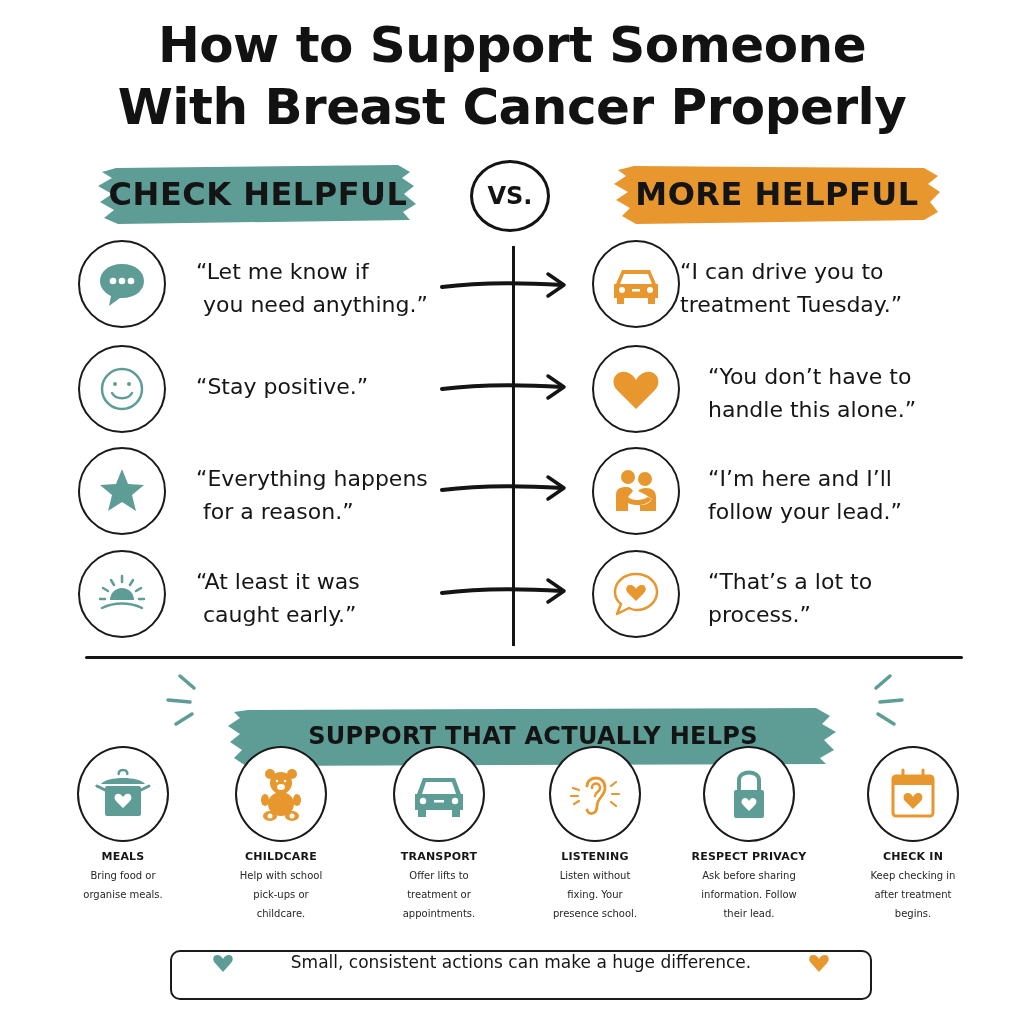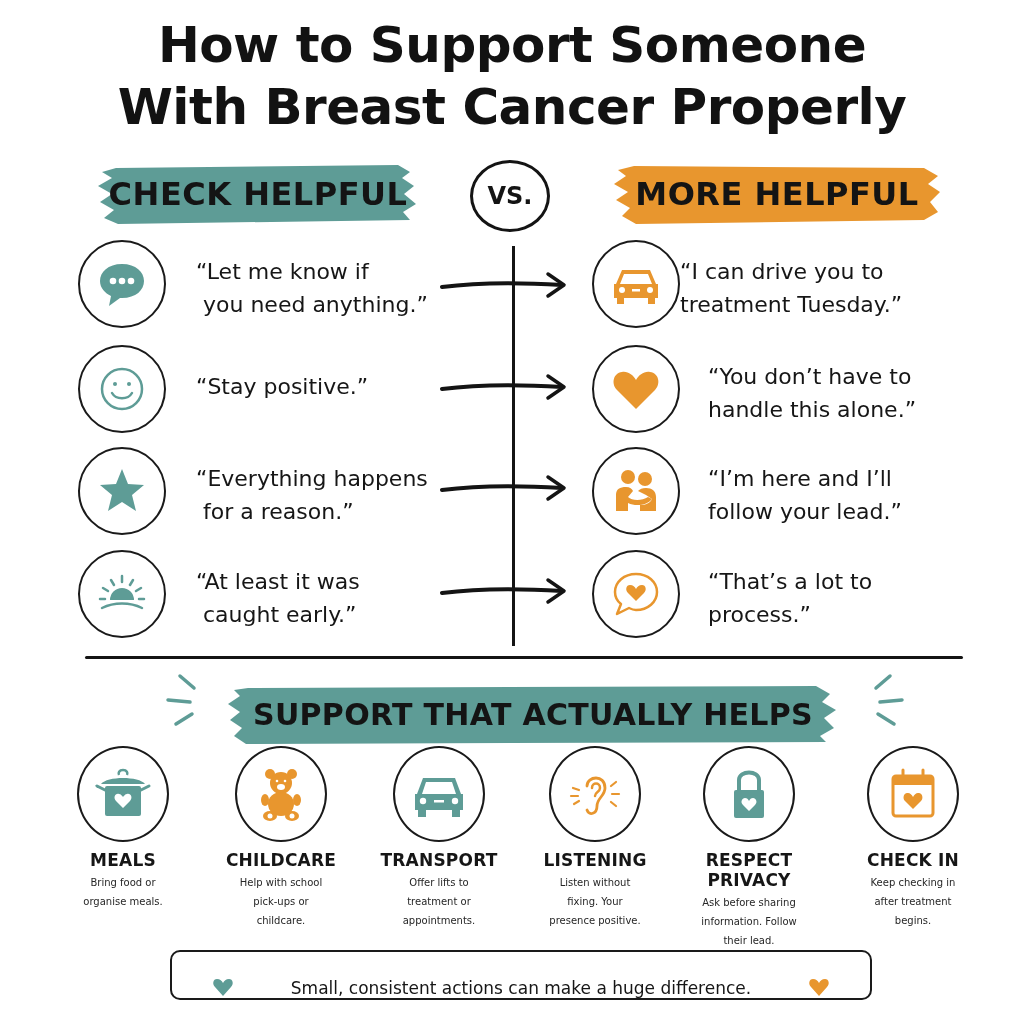--- a/index.html
+++ b/index.html
@@ -44,43 +44,43 @@
       font-family: "DejaVu Sans", sans-serif;
     }
 
     .arrow { position: absolute; left: 440px; width: 130px; height: 30px; }
 
     .divider-h {
       position: absolute; left: 85px; top: 656px; width: 878px; height: 3px; background: #141414;
       border-radius: 2px;
     }
 
-    .support-hdr { left: 228px; top: 682px; width: 610px; height: 64px; font-size: 30px; letter-spacing: 0.3px; }
+    .support-hdr { left: 228px; top: 704px; width: 610px; height: 64px; font-size: 24px; letter-spacing: 0.3px; }
 
     .spark { position: absolute; width: 70px; height: 70px; }
 
     .tile {
       position: absolute; top: 746px; width: 150px; text-align: center;
     }
     .tile .ring {
       margin: 0 auto; width: 92px; height: 96px; border: 2.5px solid #1a1a1a; border-radius: 50%;
       display: flex; align-items: center; justify-content: center; background: #fff;
     }
     .tile .ring svg { width: 60px; height: 60px; }
     .tile .t-label {
-      margin-top: 8px; font-weight: bold; font-size: 17px; letter-spacing: 0.2px; color: #161616;
+      margin-top: 8px; font-weight: bold; font-size: 11px; letter-spacing: 0.2px; color: #161616;
     }
     .tile .t-desc {
       margin-top: 3px; font-size: 10px; line-height: 19px; color: #262626;
     }
 
     .footer {
       position: absolute; left: 170px; top: 950px; width: 702px; height: 50px;
       border: 2.5px solid #1a1a1a; border-radius: 10px;
-      display: flex; align-items: flex-end; justify-content: center; gap: 57px;
+      display: flex; align-items: flex-start; justify-content: center; gap: 57px;
       font-size: 17px; color: #161616;
     }
     .footer svg { width: 22px; height: 22px; }
   </style>
 </head>
 <body>
 
 <div class="title">
   <div>How to Support Someone</div>
   <div>With Breast Cancer Properly</div>
@@ -323,21 +323,21 @@
           <line x1="46" y1="22" x2="51" y2="18"></line>
           <line x1="47" y1="30" x2="54" y2="30"></line>
           <line x1="46" y1="38" x2="51" y2="42"></line>
         </g>
       </svg>
   </div>
   <div class="t-label">LISTENING</div>
   <div class="t-desc">
     <div>Listen without</div>
     <div>fixing. Your</div>
-    <div>presence positive.</div>
+    <div>presence school.</div>
   </div>
 </div>
 
 <div class="tile" style="left:674px;">
   <div class="ring">
     <svg viewBox="0 0 60 60">
         <path d="M20 26 L20 16 C20 6 40 6 40 16 L40 26" stroke="#5e9c96" stroke-width="4" fill="none"></path>
         <rect x="15" y="26" width="30" height="28" rx="2" fill="#5e9c96"></rect>
         <path d="M30 47 L24 41 C21 38 23 34 26 34 C28 34 29 35 30 37 C31 35 32 34 34 34 C37 34 39 38 36 41 Z" fill="#fff"></path>
       </svg>

